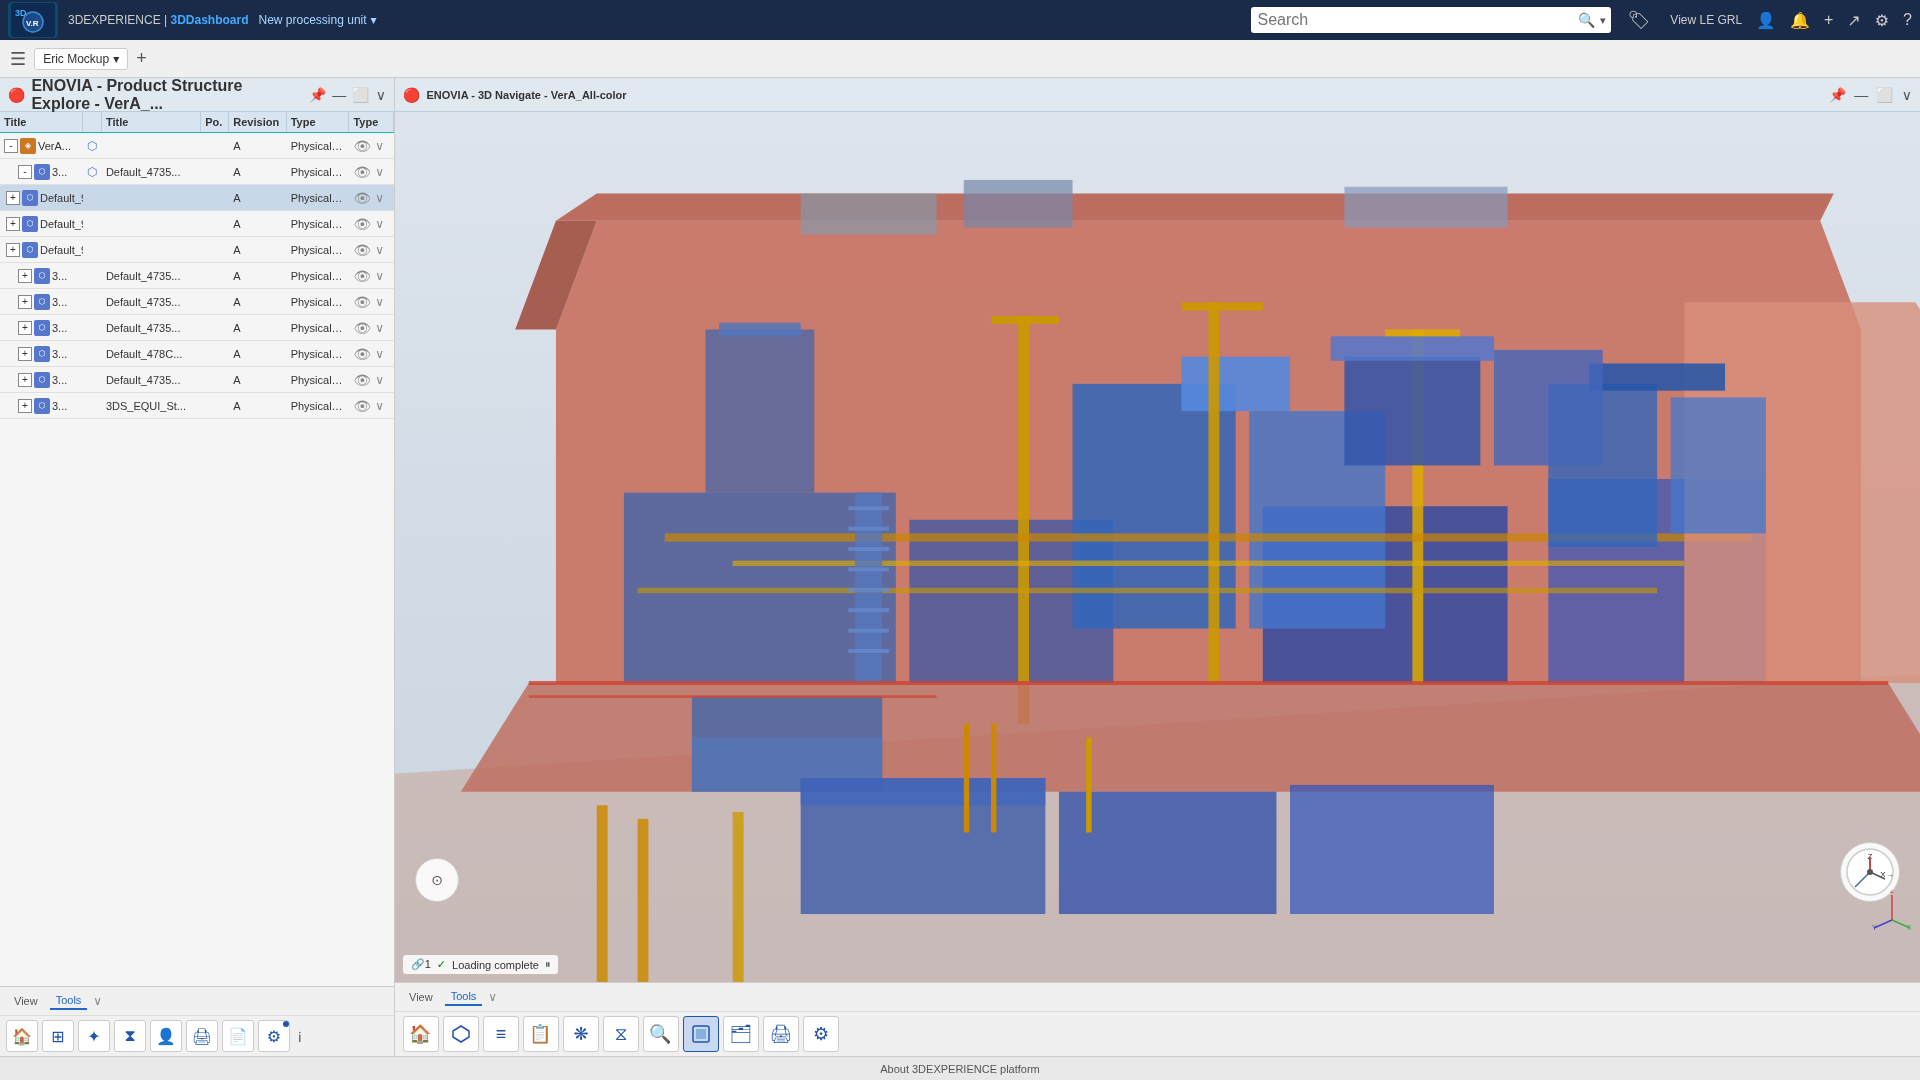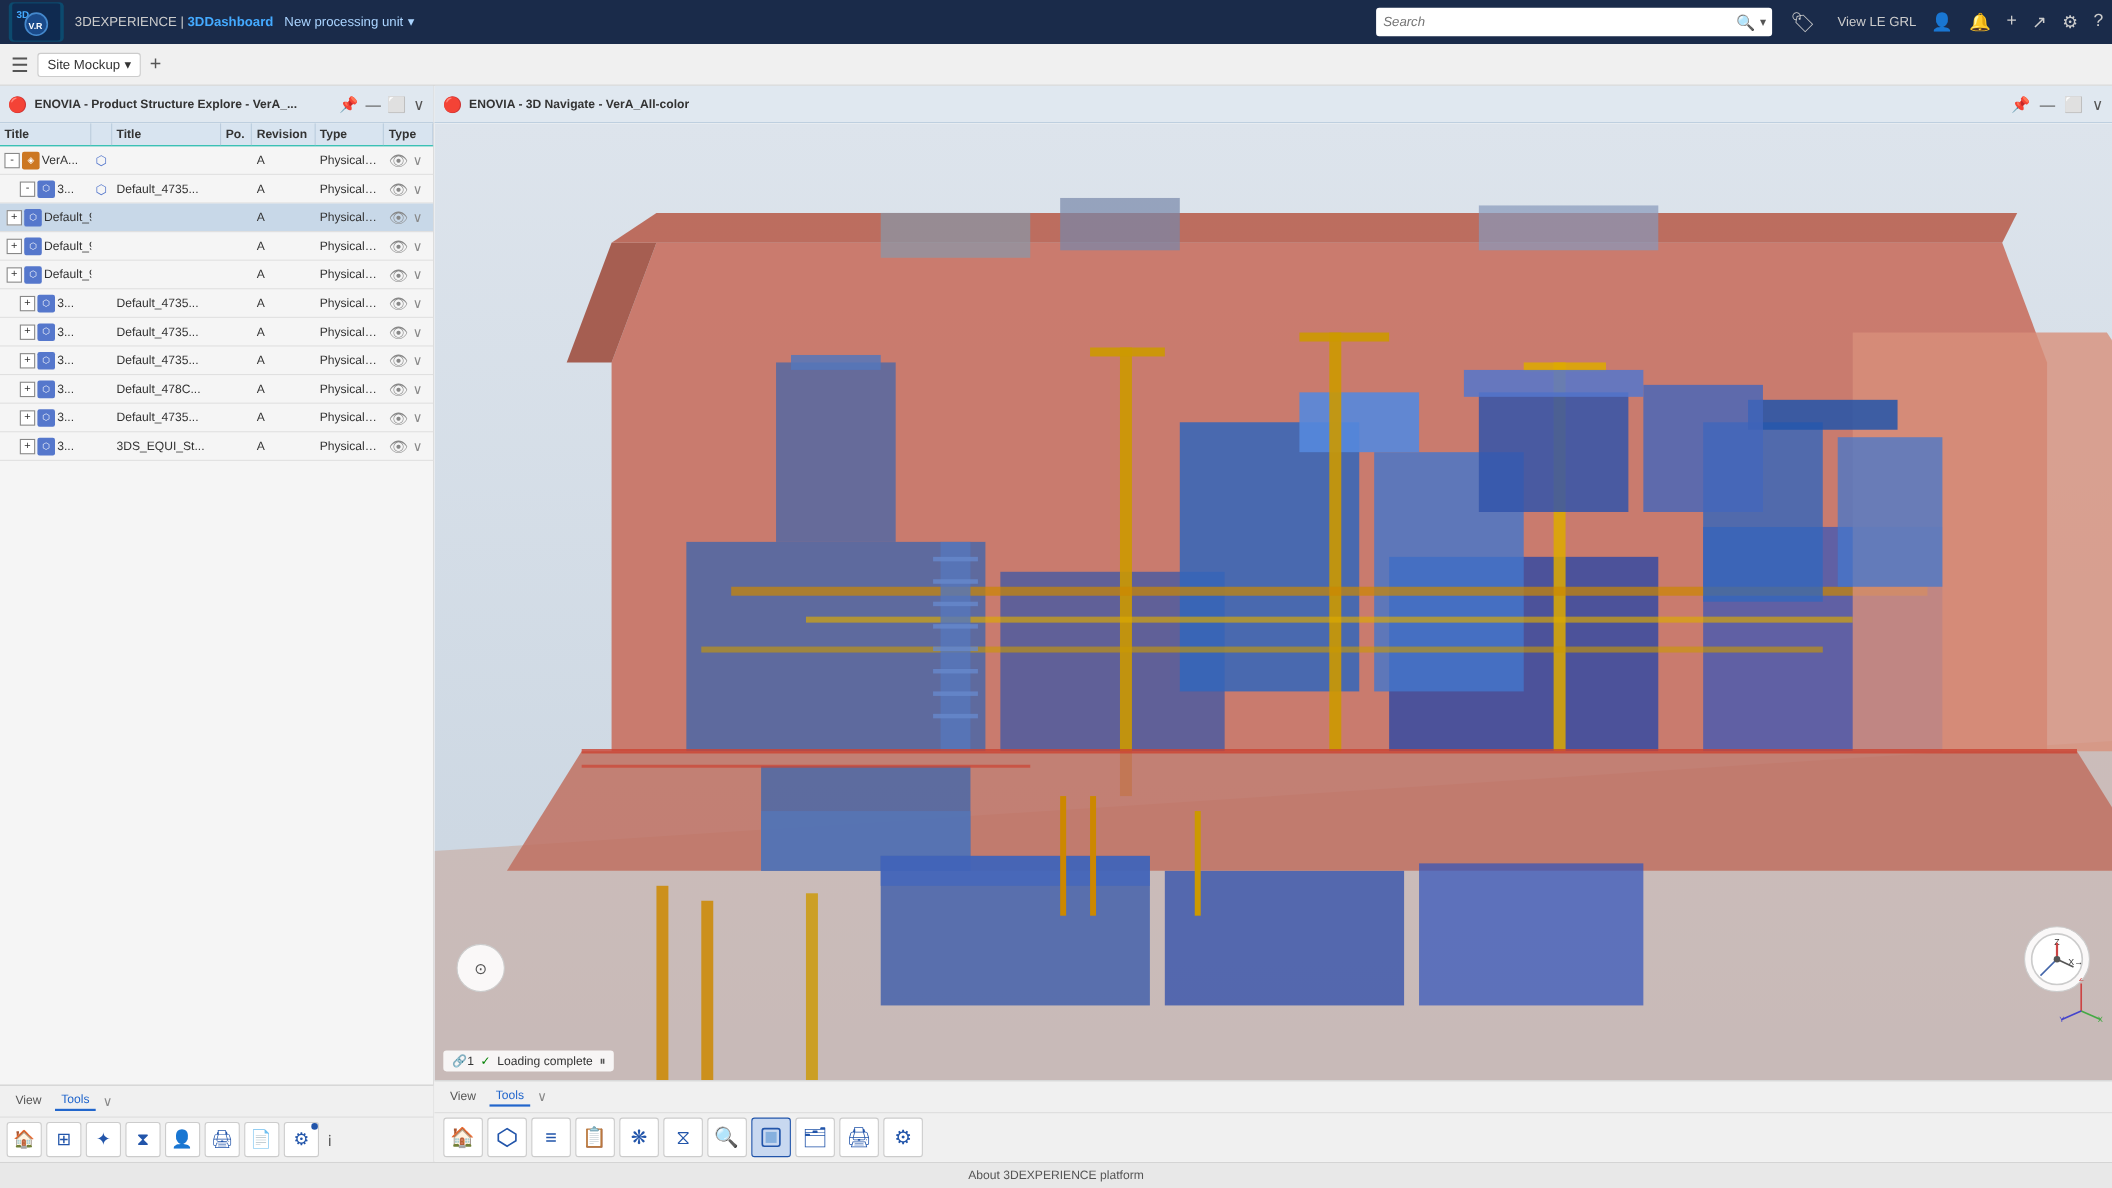--- a/index.html
+++ b/index.html
@@ -34,21 +34,21 @@
     }
     .top-bar .search-bar {
       margin-left: auto;
       display: flex; align-items: center;
       background: #fff;
       border-radius: 3px;
       width: 360px; height: 26px;
       padding: 0 6px;
     }
     .top-bar .search-bar input {
-      border: none; outline: none; font-size: 12px; flex: 1; color: #701a75; font-style: italic;
+      border: none; outline: none; font-size: 16px; flex: 1; color: #701a75;
     }
     .top-bar .search-bar .search-icon { color: #555; font-size: 14px; }
     .top-bar .search-bar .chevron-icon { color: #555; font-size: 11px; margin-left: 4px; }
     .top-bar .bookmark-icon { color: #ccc; font-size: 18px; margin-left: 6px; cursor: pointer; }
     .top-bar .right-icons {
       display: flex; align-items: center; gap: 14px; margin-left: 10px;
     }
     .top-bar .right-icons .user-name { font-size: 12px; color: #ccc; }
     .top-bar .right-icons .icon { color: #ccc; font-size: 16px; cursor: pointer; }
 
@@ -88,21 +88,21 @@
     .panel-header {
       background: #e0e8f0;
       height: 34px;
       display: flex;
       align-items: center;
       padding: 0 8px;
       border-bottom: 1px solid #bcd;
       gap: 6px;
     }
     .panel-header .panel-icon { color: #e44; font-size: 14px; }
-    .panel-header .panel-title { font-size: 11px; font-weight: bold; color: #333; flex: 1; }
+    .panel-header .panel-title { font-size: 16px; font-weight: bold; color: #333; flex: 1; }
     .panel-header .panel-actions { display: flex; gap: 6px; align-items: center; }
     .panel-header .panel-actions .icon { font-size: 14px; color: #555; cursor: pointer; }
 
     
     .tree-table {
       flex: 1;
       overflow-y: auto;
       overflow-x: hidden;
     }
     .tree-header {
@@ -338,21 +338,21 @@
     <span class="icon">+</span>
     <span class="icon">↗</span>
     <span class="icon">⚙</span>
     <span class="icon">?</span>
   </div>
 </div>
 
 <div class="second-bar">
   <span class="menu-icon">☰</span>
   <div class="site-mockup">
-    <span>Site Mockup</span>
+    <span>Eric Mockup</span>
     <span>▾</span>
   </div>
   <span class="add-icon">+</span>
 </div>
 
 <div class="main-area">
 
   <div class="left-panel">
     <div class="panel-header">
       <span class="panel-icon">🔴</span>

